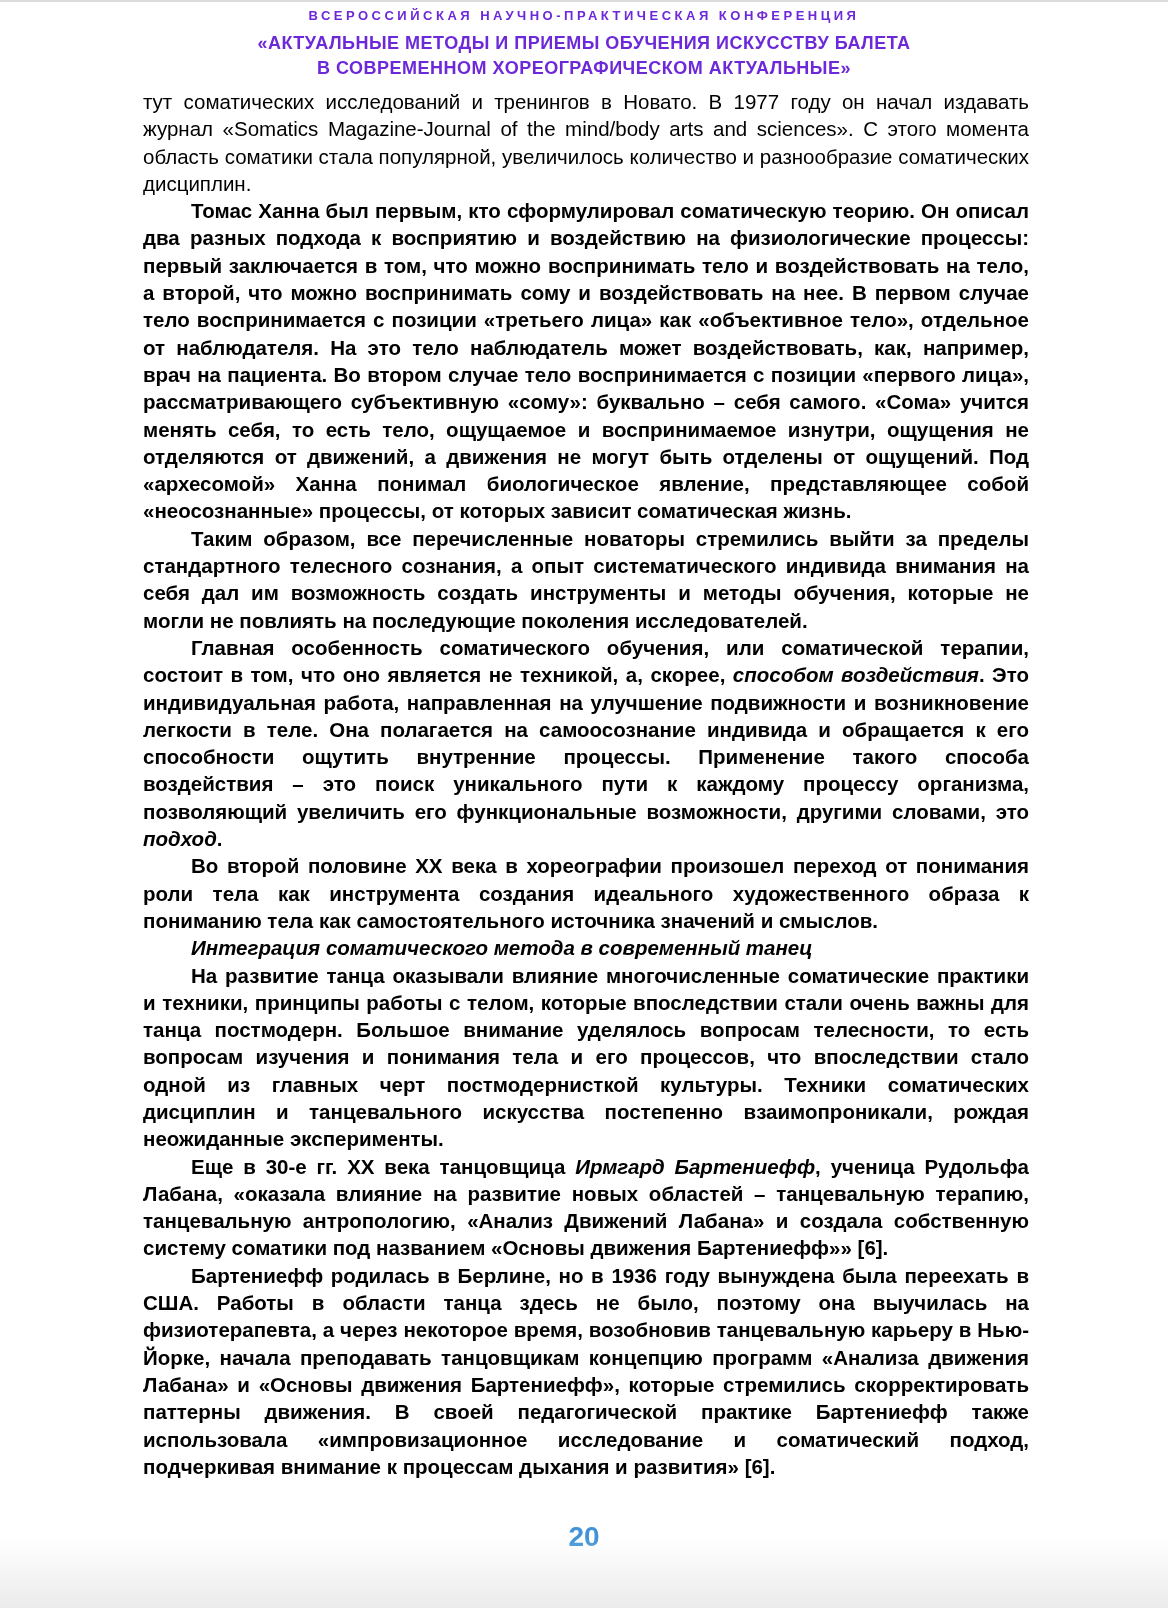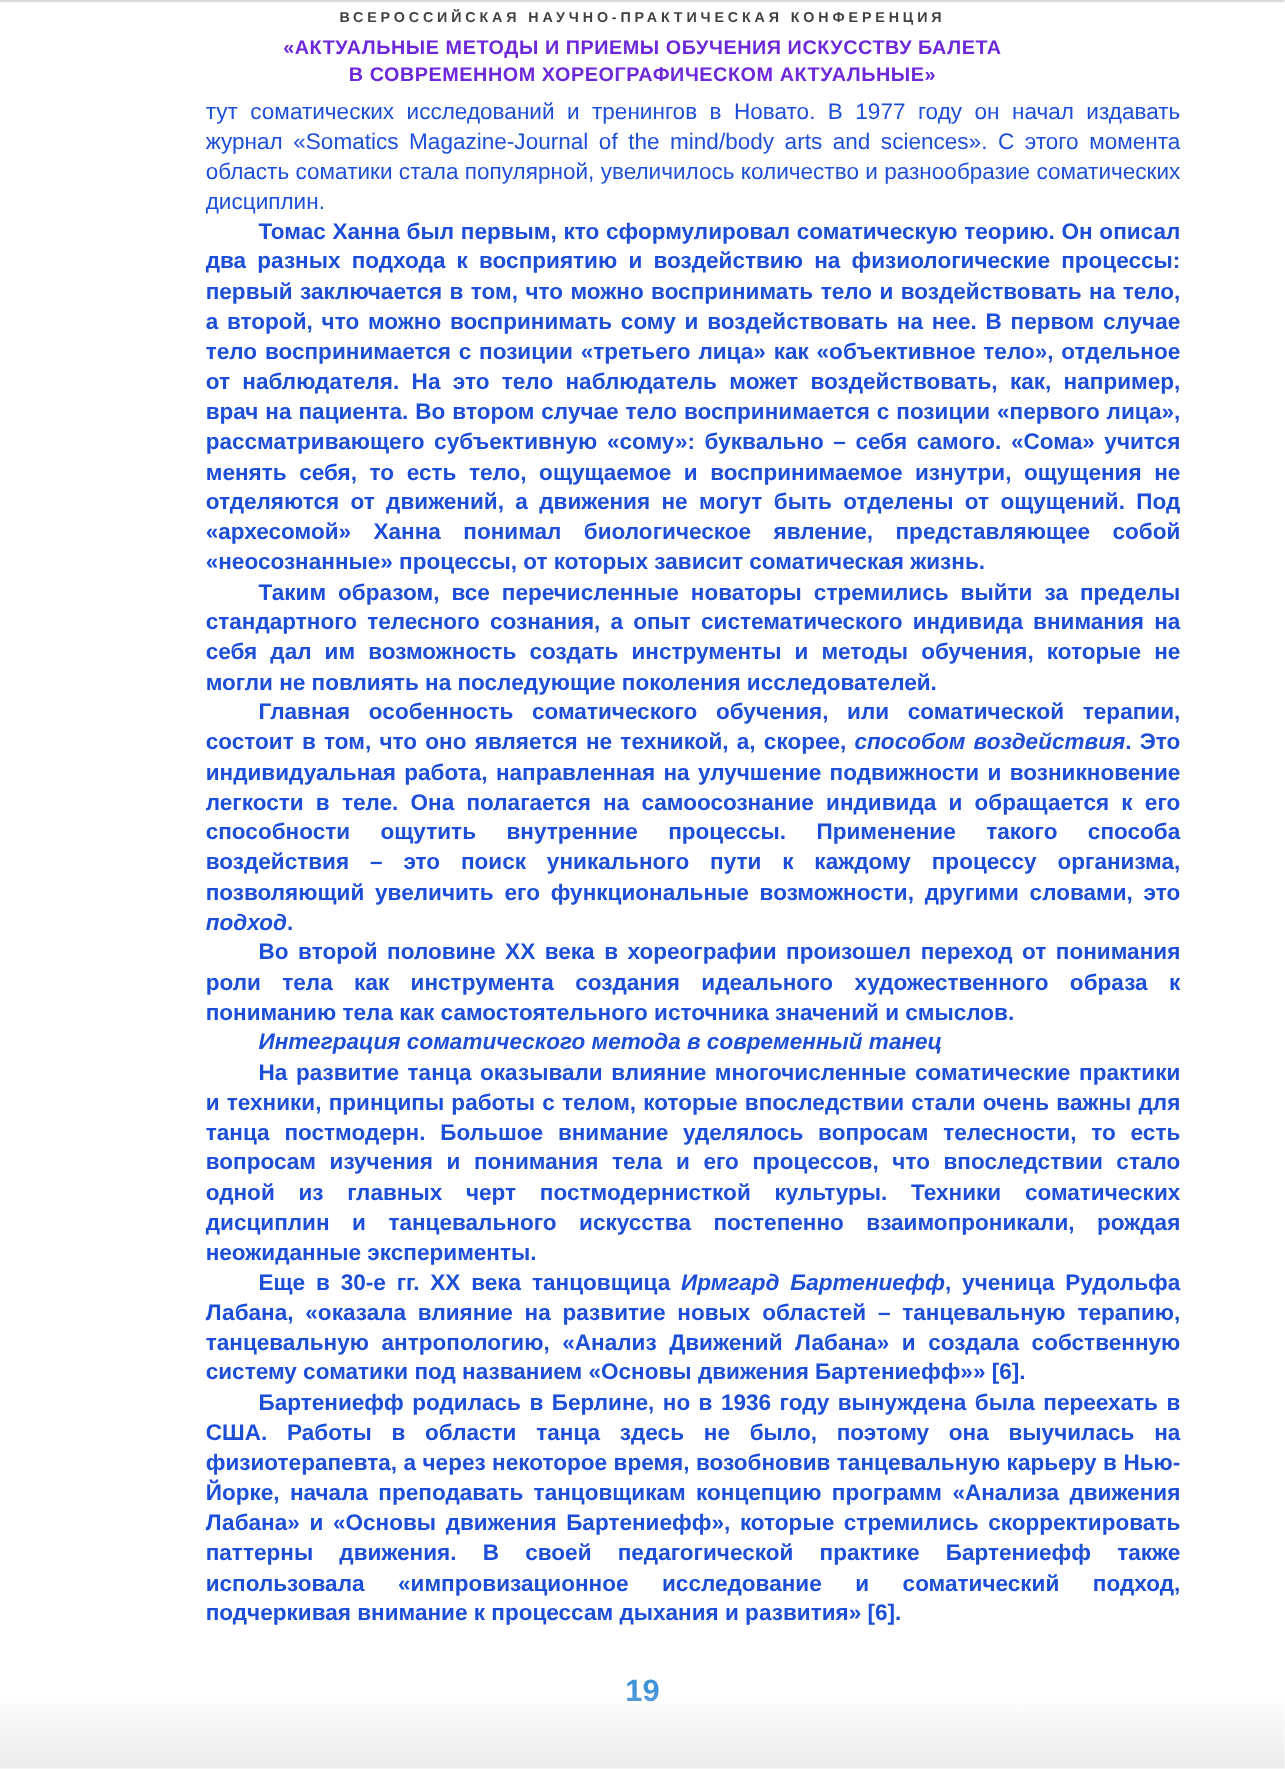--- a/index.html
+++ b/index.html
@@ -25,41 +25,40 @@
     position: absolute;
     top: 8px;
     left: 0;
     width: 100%;
     text-align: center;
   }
   .conf-kicker {
     font-size: 13px;
     font-weight: bold;
     letter-spacing: 3.5px;
-    color: #404040;
+    color: #6d28d9;
     margin: 0 0 8px 0;
   }
   .conf-title {
     font-size: 18px;
     font-weight: bold;
     letter-spacing: 0.5px;
     color: #6d28d9;
     line-height: 25px;
     margin: 0;
   }
   .body-text {
     position: absolute;
     top: 88px;
     left: 143px;
     width: 886px;
-    color: #1d4ed8;
+    color: #000000;
     font-size: 20.5px;
     line-height: 27.3px;
     text-align: justify;
-    margin-left: 44px;
   }
   .body-text p {
     margin: 0;
     padding: 0;
   }
   .body-text p.indent {
     text-indent: 48px;
     font-weight: bold;
   }
   .body-text p.section-heading {
@@ -104,16 +103,16 @@
       <p class="indent"><span>Томас Ханна был первым, кто сформулировал соматическую теорию. Он описал два разных подхода к восприятию и воздействию на физиологические процессы: первый заключается в том, что можно воспринимать тело и воздействовать на тело, а второй, что можно воспринимать сому и воздействовать на нее. В первом случае тело воспринимается с позиции «третьего лица» как «объективное тело», отдельное от наблюдателя. На это тело наблюдатель может воздействовать, как, например, врач на пациента. Во втором случае тело воспринимается с позиции «первого лица», рассматривающего субъективную «сому»: буквально – себя самого. «Сома» учится менять себя, то есть тело, ощущаемое и воспринимаемое изнутри, ощущения не отделяются от движений, а движения не могут быть отделены от ощущений. Под «архесомой» Ханна понимал биологическое явление, представляющее собой «неосознанные» процессы, от которых зависит соматическая жизнь.</span></p>
       <p class="indent"><span>Таким образом, все перечисленные новаторы стремились выйти за пределы стандартного телесного сознания, а опыт систематического индивида внимания на себя дал им возможность создать инструменты и методы обучения, которые не могли не повлиять на последующие поколения исследователей.</span></p>
       <p class="indent"><span>Главная особенность соматического обучения, или соматической терапии, состоит в том, что оно является не техникой, а, скорее, </span><span class="it">способом воздействия</span><span>. Это индивидуальная работа, направленная на улучшение подвижности и возникновение легкости в теле. Она полагается на самоосознание индивида и обращается к его способности ощутить внутренние процессы. Применение такого способа воздействия – это поиск уникального пути к каждому процессу организма, позволяющий увеличить его функциональные возможности, другими словами, это </span><span class="it">подход</span><span>.</span></p>
       <p class="indent"><span>Во второй половине XX века в хореографии произошел переход от понимания роли тела как инструмента создания идеального художественного образа к пониманию тела как самостоятельного источника значений и смыслов.</span></p>
       <p class="indent section-heading"><span class="it">Интеграция соматического метода в современный танец</span></p>
       <p class="indent"><span>На развитие танца оказывали влияние многочисленные соматические практики и техники, принципы работы с телом, которые впоследствии стали очень важны для танца постмодерн. Большое внимание уделялось вопросам телесности, то есть вопросам изучения и понимания тела и его процессов, что впоследствии стало одной из главных черт постмодернисткой культуры. Техники соматических дисциплин и танцевального искусства постепенно взаимопроникали, рождая неожиданные эксперименты.</span></p>
       <p class="indent"><span>Еще в 30-е гг. XX века танцовщица </span><span class="it">Ирмгард Бартениефф</span><span>, ученица Рудольфа Лабана, «оказала влияние на развитие новых областей – танцевальную терапию, танцевальную антропологию, «Анализ Движений Лабана» и создала собственную систему соматики под названием «Основы движения Бартениефф»» [6].</span></p>
       <p class="indent"><span>Бартениефф родилась в Берлине, но в 1936 году вынуждена была переехать в США. Работы в области танца здесь не было, поэтому она выучилась на физиотерапевта, а через некоторое время, возобновив танцевальную карьеру в Нью-Йорке, начала преподавать танцовщикам концепцию программ «Анализа движения Лабана» и «Основы движения Бартениефф», которые стремились скорректировать паттерны движения. В своей педагогической практике Бартениефф также использовала «импровизационное исследование и соматический подход, подчеркивая внимание к процессам дыхания и развития» [6].</span></p>
     </div>
 
-  <div class="page-number">19</div>
+  <div class="page-number">20</div>
 
   <div class="page-bottom-shadow"></div>
 </div>
 
 </body></html>

